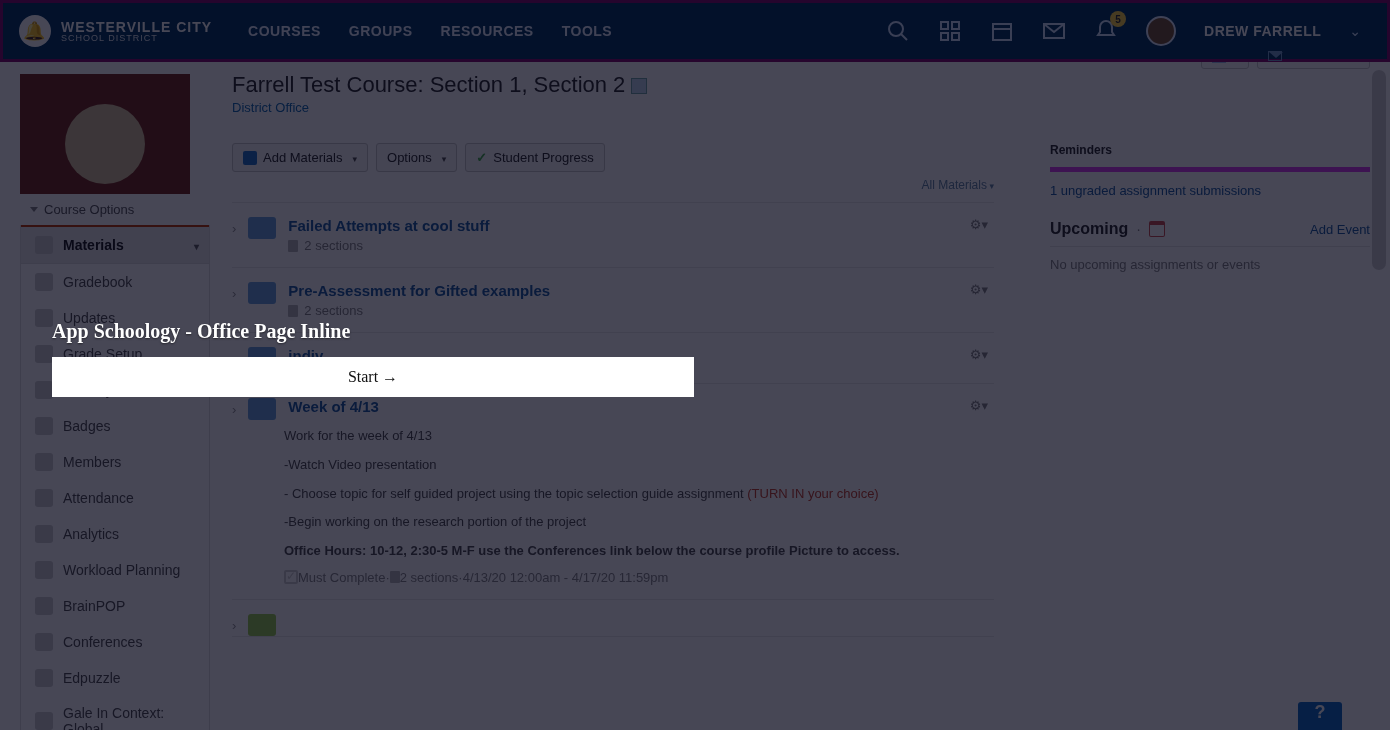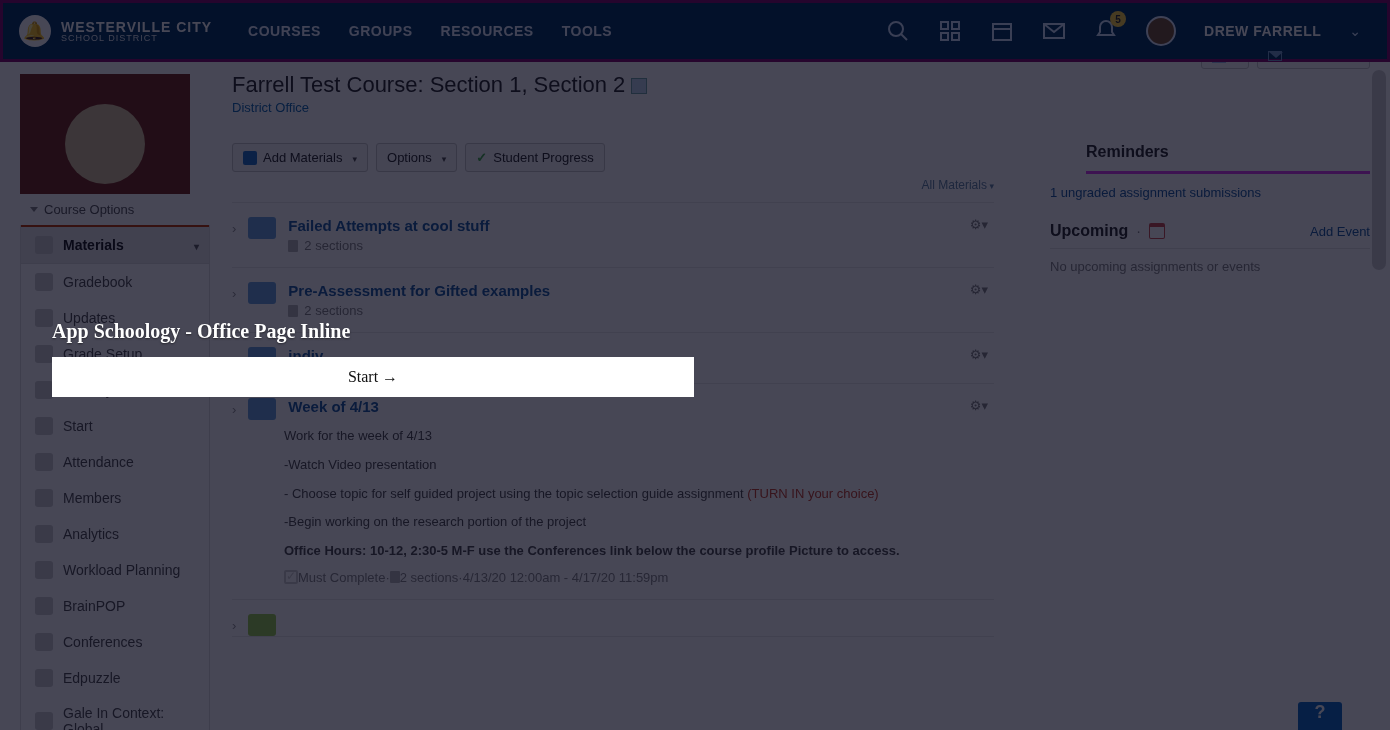--- a/index.html
+++ b/index.html
@@ -121,21 +121,21 @@
 .folder-body{margin-left:52px;margin-top:6px;color:#555;font-size:13px;line-height:1.6;}
 .folder-body p{margin-bottom:8px;}
 .folder-body .red{color:#c64a35;}
 .folder-body .bold{font-weight:700;}
 .folder-foot{display:flex;align-items:center;gap:0;color:#8b8b8b;font-size:13px;margin-top:6px;}
 .folder-foot .ck{width:14px;height:14px;border:2px solid #cfcfcf;border-radius:2px;position:relative;}
 .folder-foot .ck::after{content:"✓";position:absolute;left:0;top:-3px;color:#cfcfcf;font-size:12px;}
 .folder-foot .tiny{width:10px;height:12px;background:#bbb;border-radius:1px;}
 
 .right-col { width:320px; flex:0 0 320px;}
-.rhead{font-size:16px;font-weight:700;color:#333;border-bottom:3px solid #d946ef;padding-bottom:10px;margin-bottom:10px;margin-left:36px;}
+.rhead{font-size:12px;font-weight:700;color:#333;border-bottom:5px solid #d946ef;padding-bottom:10px;margin-bottom:10px;}
 .rlink{color:#2563a5;font-size:13px;cursor:pointer;}
 .upcoming{display:flex;align-items:center;gap:8px;margin-top:22px;border-bottom:1px solid #e4e4e4;padding-bottom:8px;}
 .upcoming .label{font-size:16px;font-weight:700;}
 .upcoming .dash{color:#888;}
 .upcoming .cal{width:16px;height:16px;background:#fff;border:1px solid #c55;border-top:4px solid #c55;border-radius:2px;}
 .upcoming .add{margin-left:auto;color:#2563a5;font-size:13px;cursor:pointer;}
 .nup{color:#8a8a8a;font-size:13px;margin-top:10px;}
 
 
 .help-btn{position:absolute;bottom:0;right:48px;width:44px;height:28px;background:#1670c7;color:#fff;display:flex;align-items:flex-start;justify-content:center;font-size:18px;font-weight:700;border-radius:3px 3px 0 0;z-index:10;}
@@ -229,29 +229,29 @@
       <div class="item">
           <span class="sicon"></span>
           <span>Grade Setup</span>
         </div>
       <div class="item">
           <span class="sicon"></span>
           <span>Mastery</span>
         </div>
       <div class="item">
           <span class="sicon"></span>
-          <span>Start</span>
+          <span>Badges</span>
+        </div>
+      <div class="item">
+          <span class="sicon"></span>
+          <span>Members</span>
         </div>
       <div class="item">
           <span class="sicon"></span>
           <span>Attendance</span>
-        </div>
-      <div class="item">
-          <span class="sicon"></span>
-          <span>Members</span>
         </div>
       <div class="item">
           <span class="sicon"></span>
           <span>Analytics</span>
         </div>
       <div class="item">
           <span class="sicon"></span>
           <span>Workload Planning</span>
         </div>
       <div class="item">

